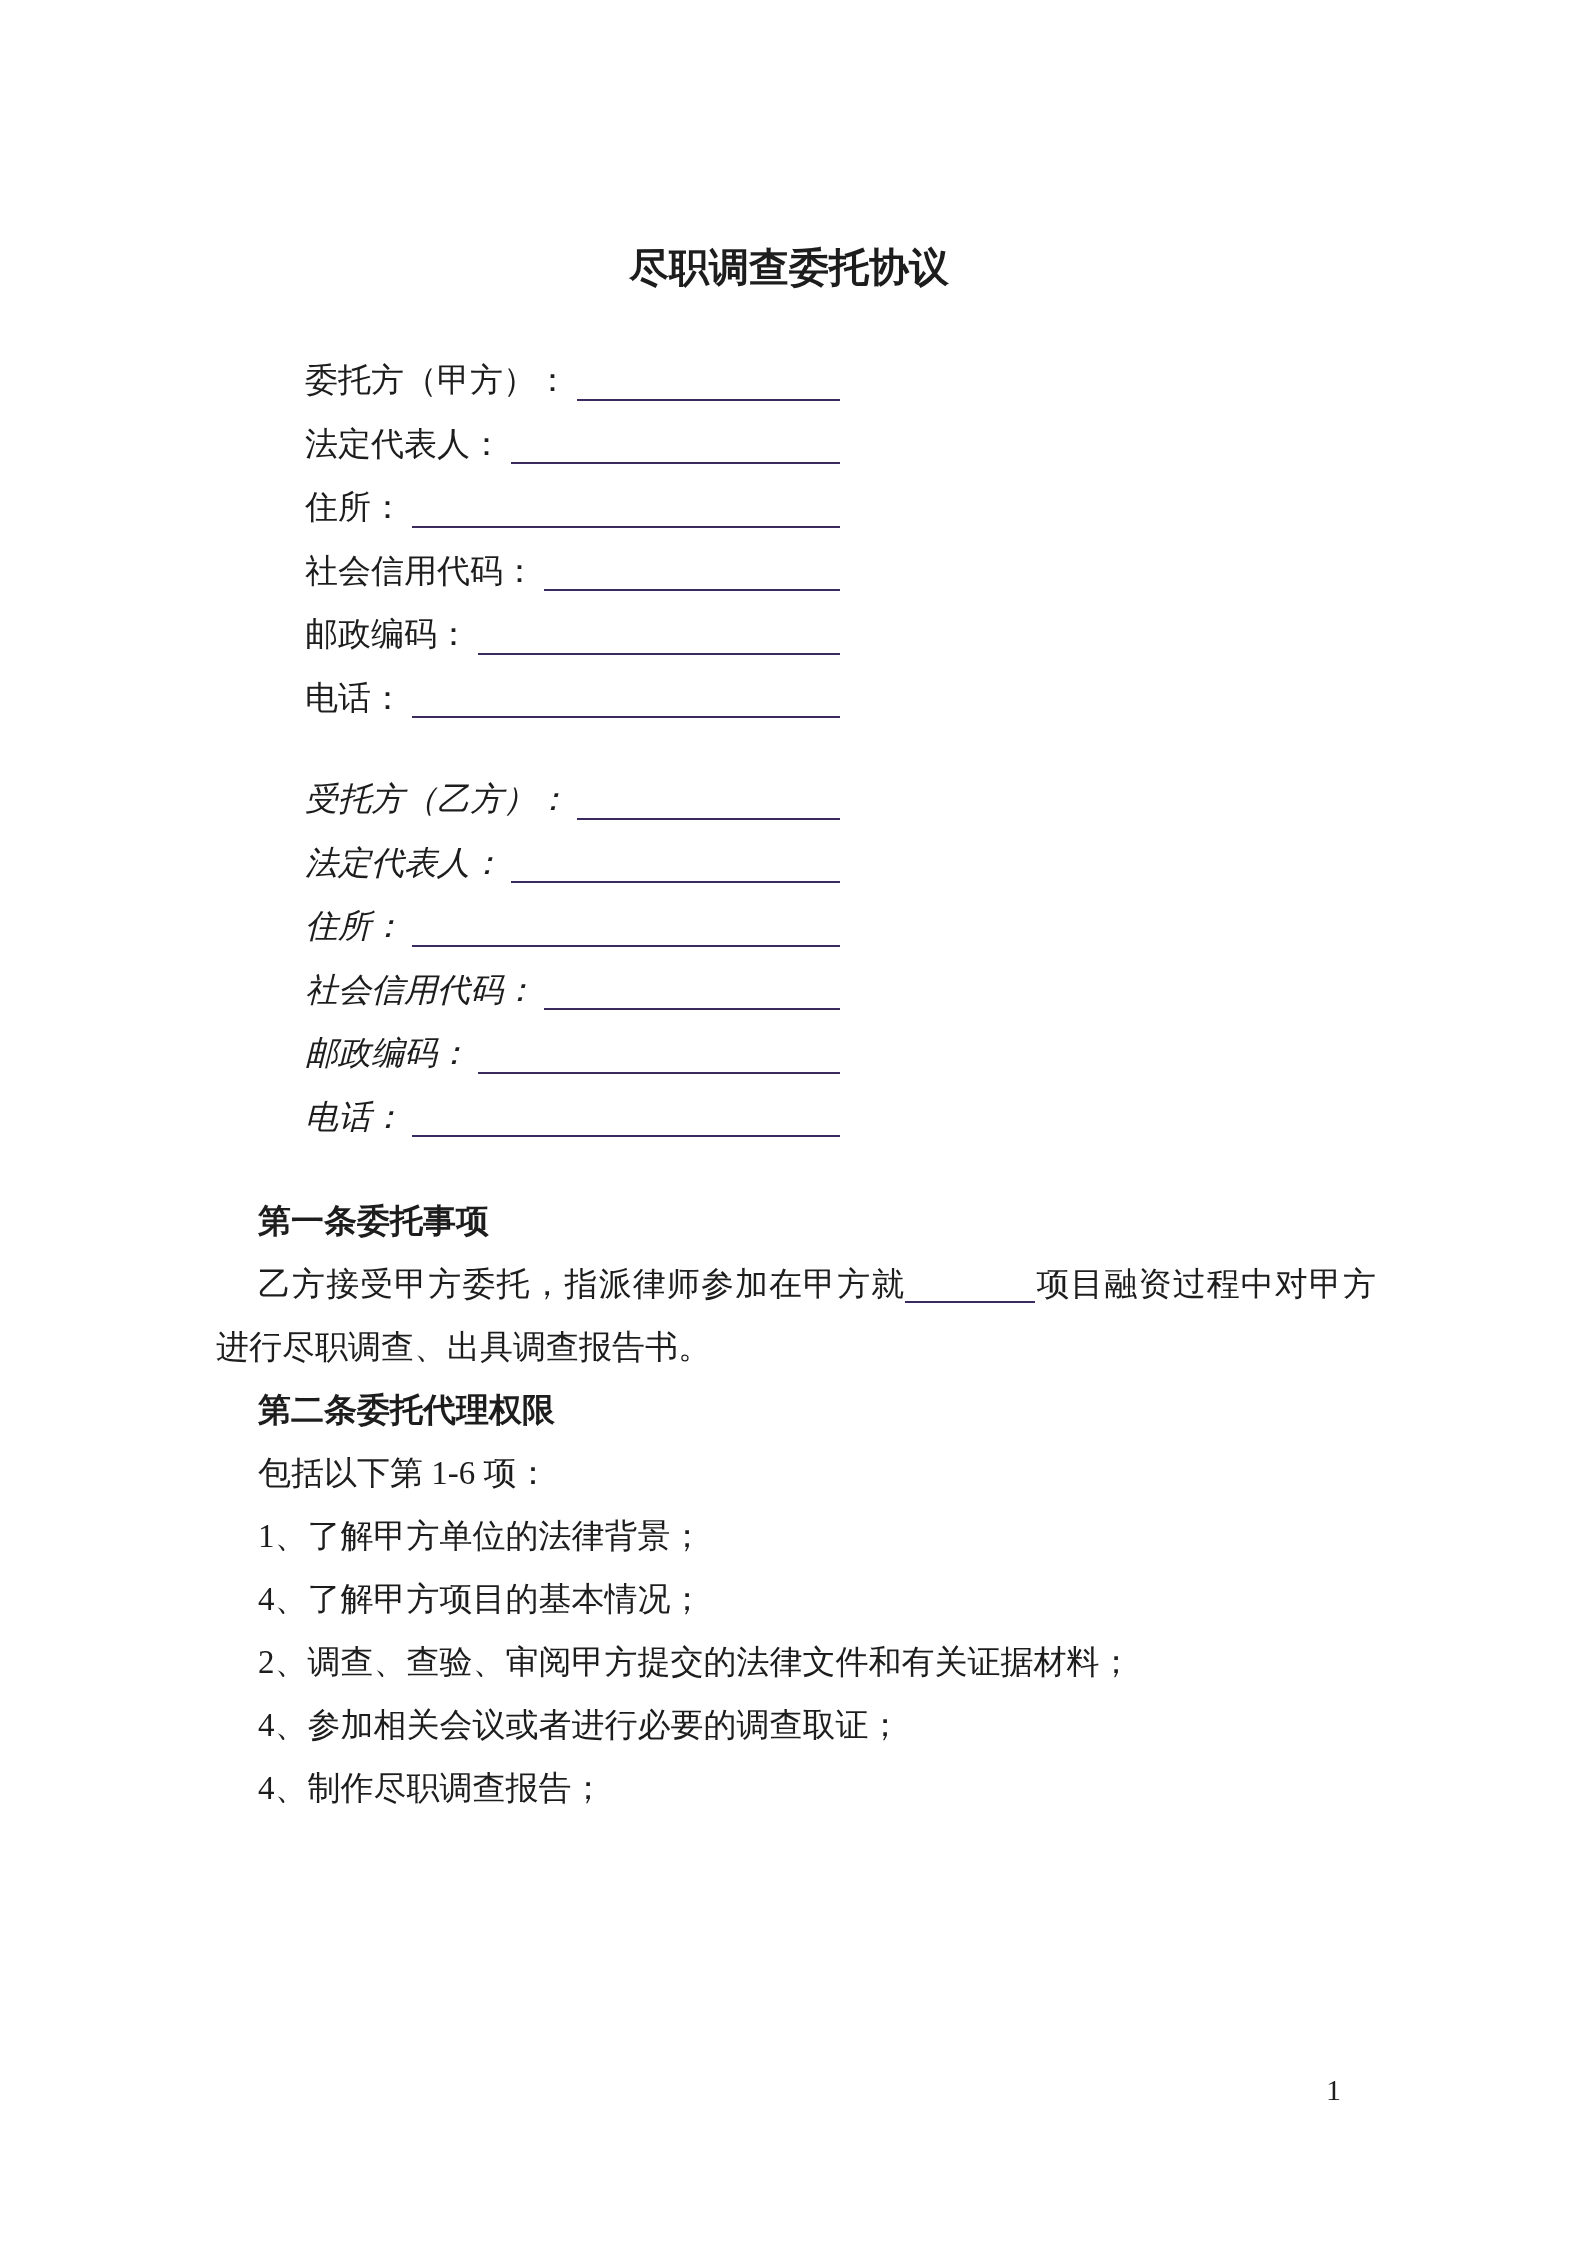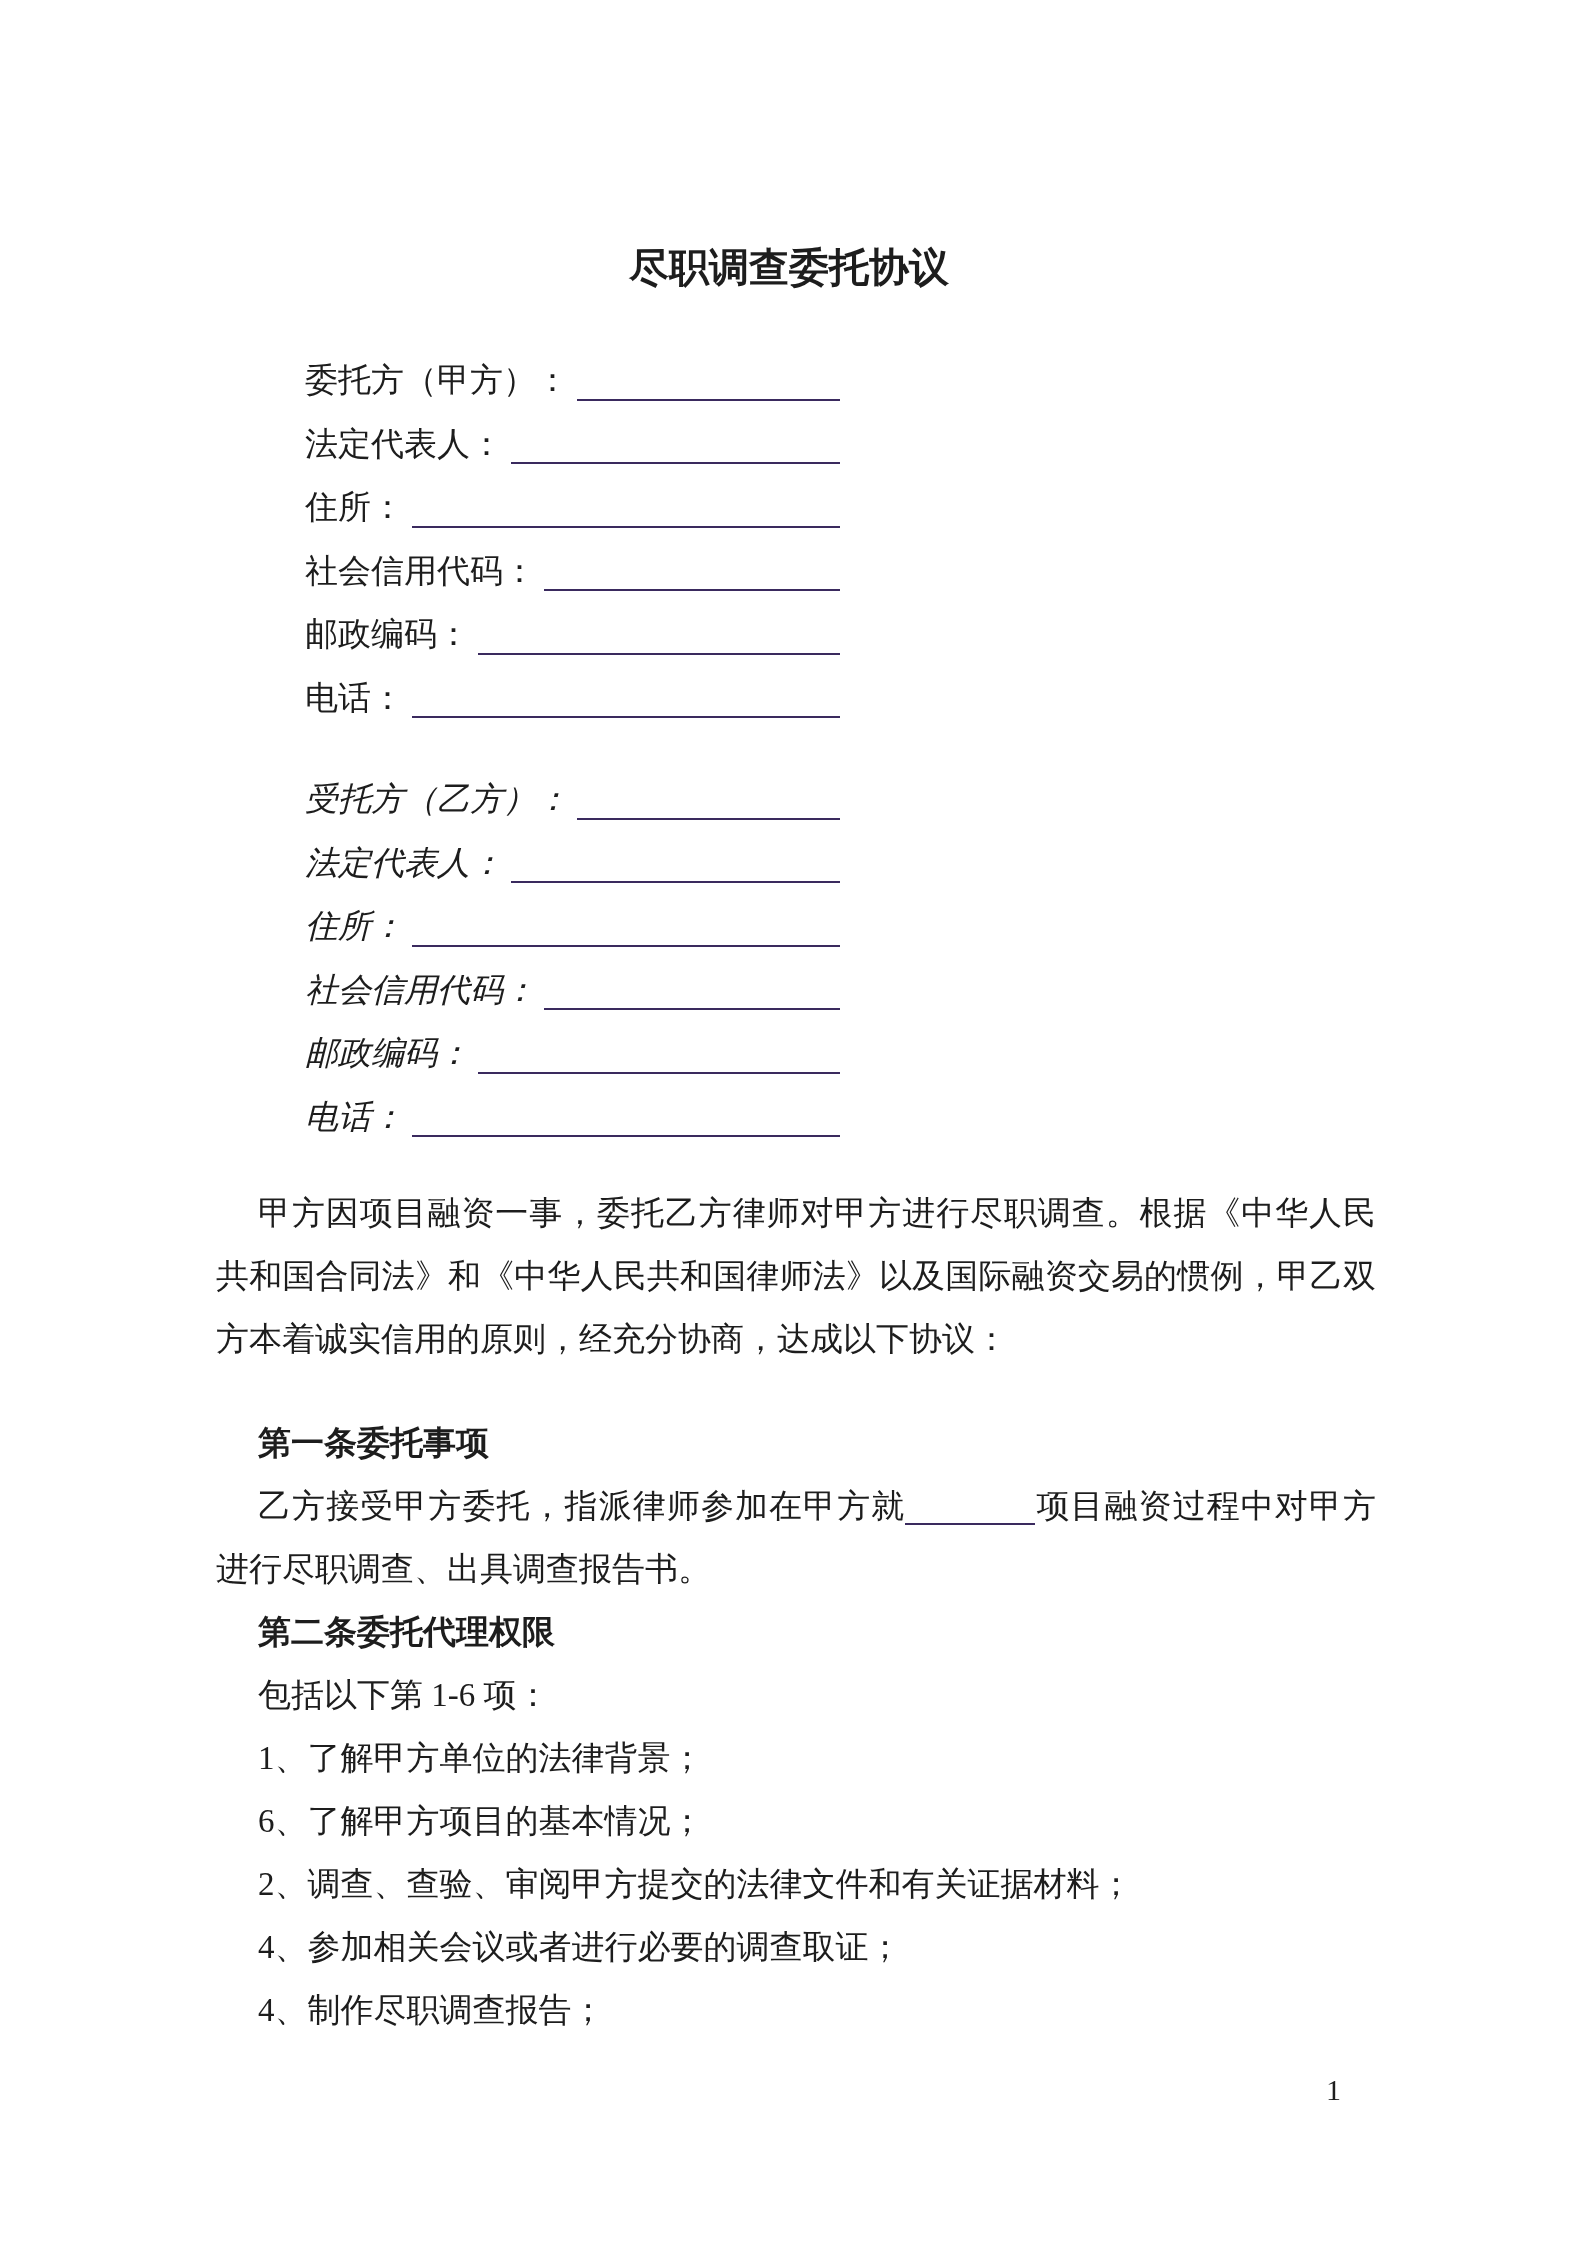--- a/index.html
+++ b/index.html
@@ -110,31 +110,30 @@
     <div class="form-row">
       <span class="field-label">邮政编码：</span>
       <span class="fill-line"></span>
     </div>
     <div class="form-row">
       <span class="field-label">电话：</span>
       <span class="fill-line"></span>
     </div>
   </div>
 
-  <p class="body-text indent intro-para">甲方因项目融资一事，委托乙方律师对甲方进行尽职调查。根据《中华人民共和国合同法》和《中华人民共和国律师法》以及国际融资交易的惯例，甲乙双方本着诚实信用的原则，经充分协商，达成以下协议：</p>
 
   <p class="body-text indent sec-heading first-heading">第一条委托事项</p>
 
   <p class="body-text indent"><span>乙方接受甲方委托，指派律师参加在甲方就</span><span class="inline-blank"></span><span>项目融资过程中对甲方进行尽职调查、出具调查报告书。</span></p>
 
   <p class="body-text indent sec-heading">第二条委托代理权限</p>
 
   <p class="body-text indent">包括以下第 1-6 项：</p>
 
   <p class="body-text indent">1、了解甲方单位的法律背景；</p>
-  <p class="body-text indent">6、了解甲方项目的基本情况；</p>
+  <p class="body-text indent">4、了解甲方项目的基本情况；</p>
   <p class="body-text indent">2、调查、查验、审阅甲方提交的法律文件和有关证据材料；</p>
   <p class="body-text indent">4、参加相关会议或者进行必要的调查取证；</p>
   <p class="body-text indent">4、制作尽职调查报告；</p>
 
   <div class="page-number">1</div>
 
 </div>
 
 </body></html>

